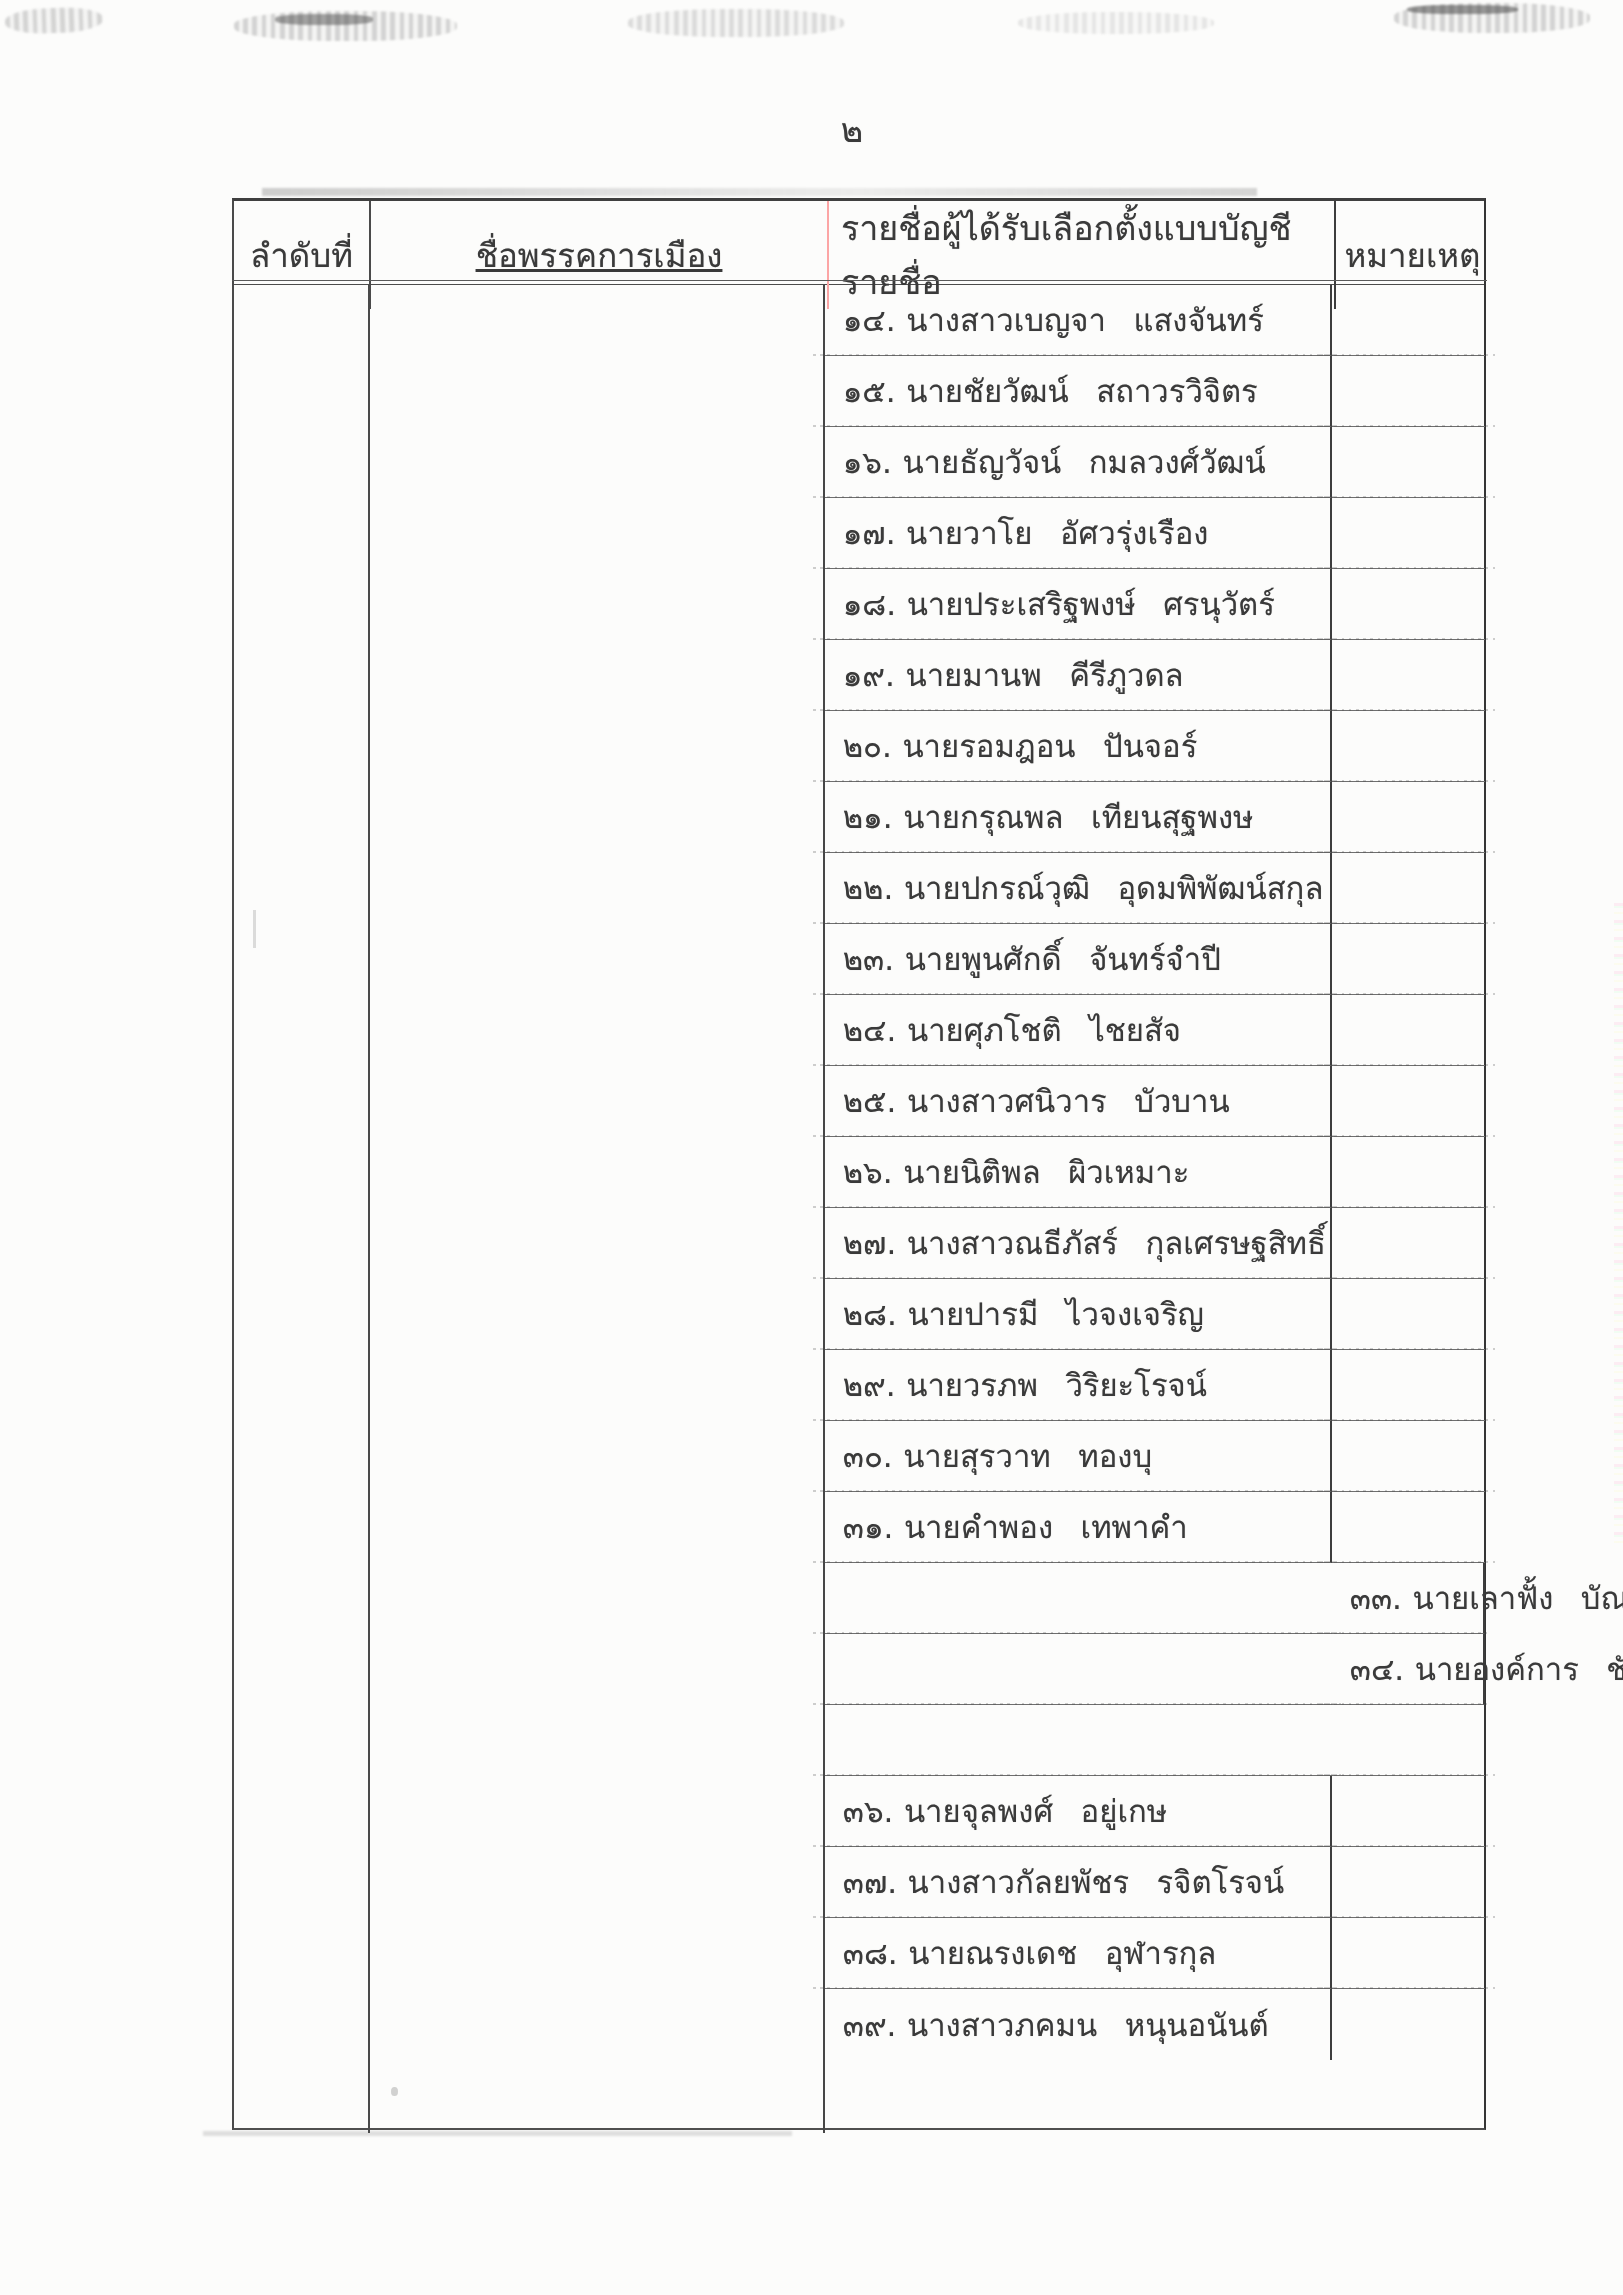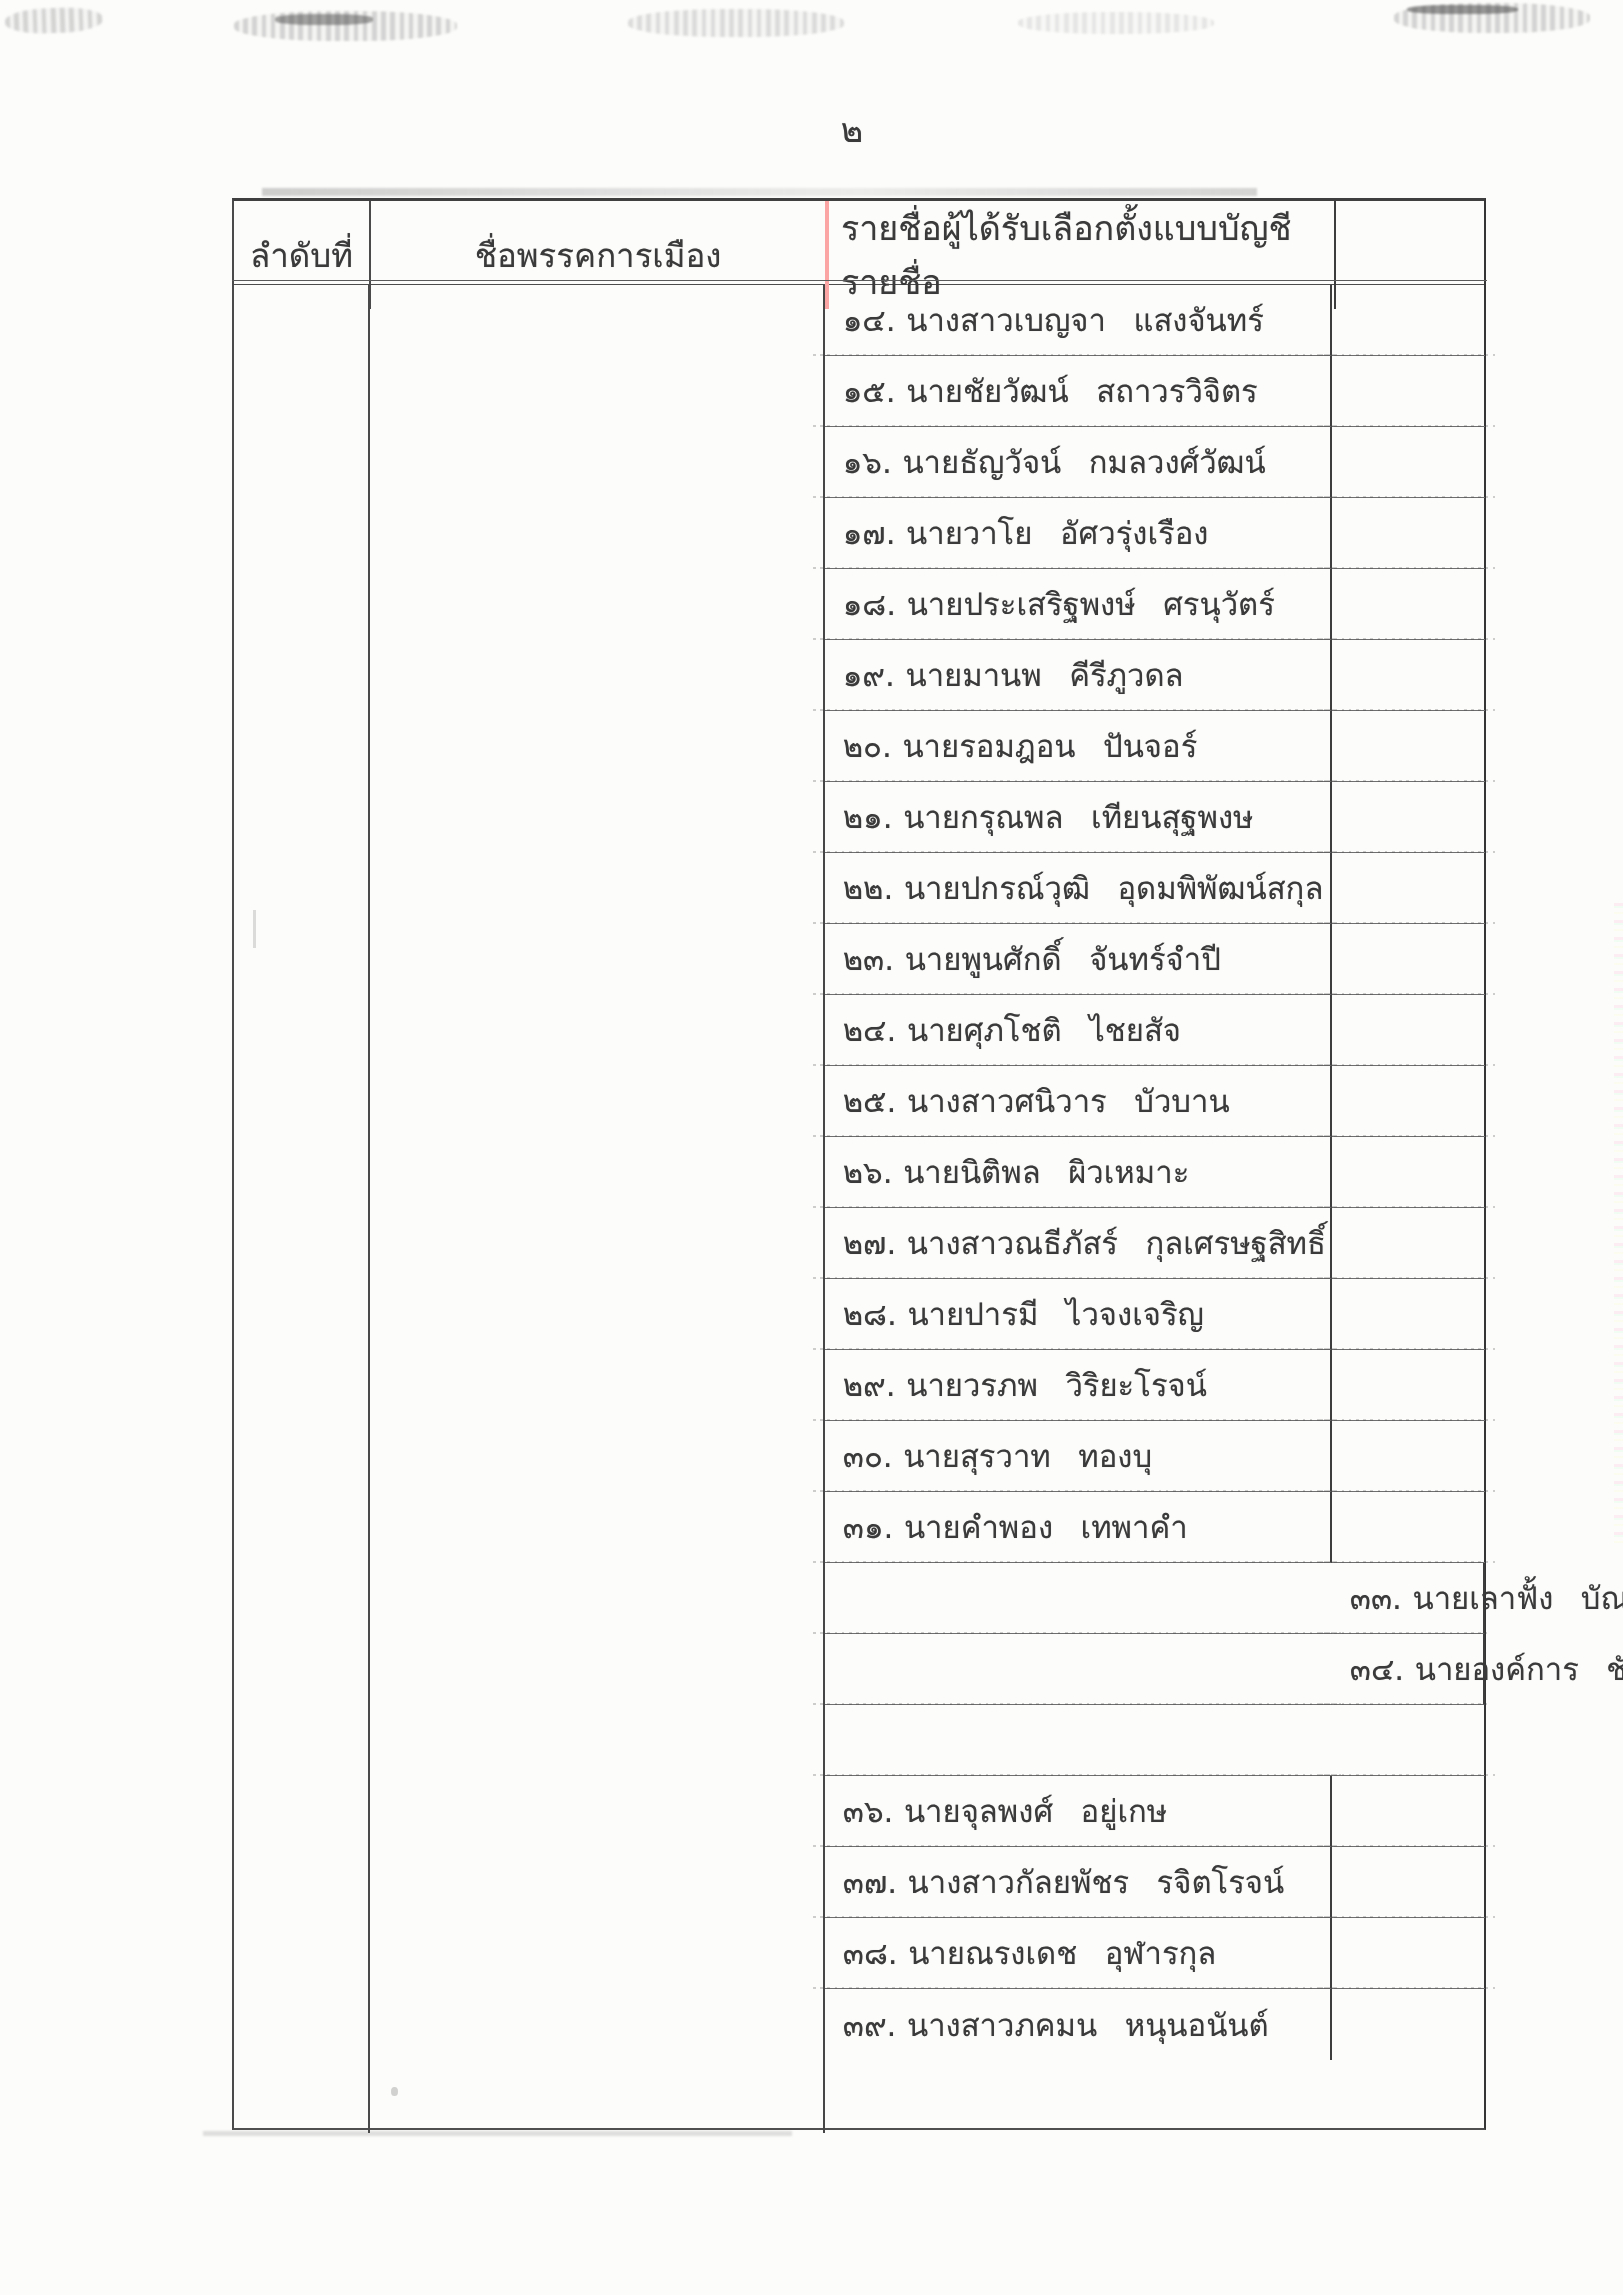--- a/index.html
+++ b/index.html
@@ -31,21 +31,21 @@
   .header-row::after{ 
     content:"";position:absolute;left:-2px;right:-2.6px;bottom:2.6px;height:1.3px;
     background:#5a5a5a;
   }
   .hcell{
     display:flex;align-items:center;justify-content:center;
     font-size:33px;box-sizing:border-box;
     text-shadow:0 0 0.7px rgba(40,40,40,.4);
   }
   .hcell.c1{border-right:2px solid #4a4a4a;}
-  .hcell.c2{border-right:4px solid #fca5a5;}
+  .hcell.c2{border-right:2px solid #fca5a5;text-decoration:underline;}
   .hcell.c3{border-right:2.6px solid #3d3d3d;font-size:34px;padding-left:12px;}
   .body{display:flex;height:1848px;}
   .ordercell{width:137px;box-sizing:border-box;border-right:2px solid #4a4a4a;position:relative;}
   .partycell{width:458px;box-sizing:border-box;border-right:2px solid #464646;position:relative;}
   .rows-grid{
     width:659px;display:grid;
     grid-template-columns:507px 153px;
     grid-template-rows:repeat(26,71px);
     text-align:right;
   }
@@ -121,20 +121,21 @@
   <div class="speck2"></div>
   <div class="edge-noise"></div>
 
   <div class="page-number">๒</div>
 
   <div class="doc-table">
     <div class="header-row">
       <div class="hcell c1">ลำดับที่</div>
       <div class="hcell c2">ชื่อพรรคการเมือง</div>
       <div class="hcell c3">รายชื่อผู้ได้รับเลือกตั้งแบบบัญชีรายชื่อ</div>
+      <div class="hcell c4">หมายเหตุ</div>
     </div>
     <div class="body">
       <div class="ordercell"></div>
       <div class="partycell"></div>
       <div class="rows-grid" id="rows-grid">
   <div class="name-cell">
             <span class="row-no">๑๔.</span>
             <span class="row-name">นางสาวเบญจา</span>
             <span class="row-surname">แสงจันทร์</span>
           </div>

